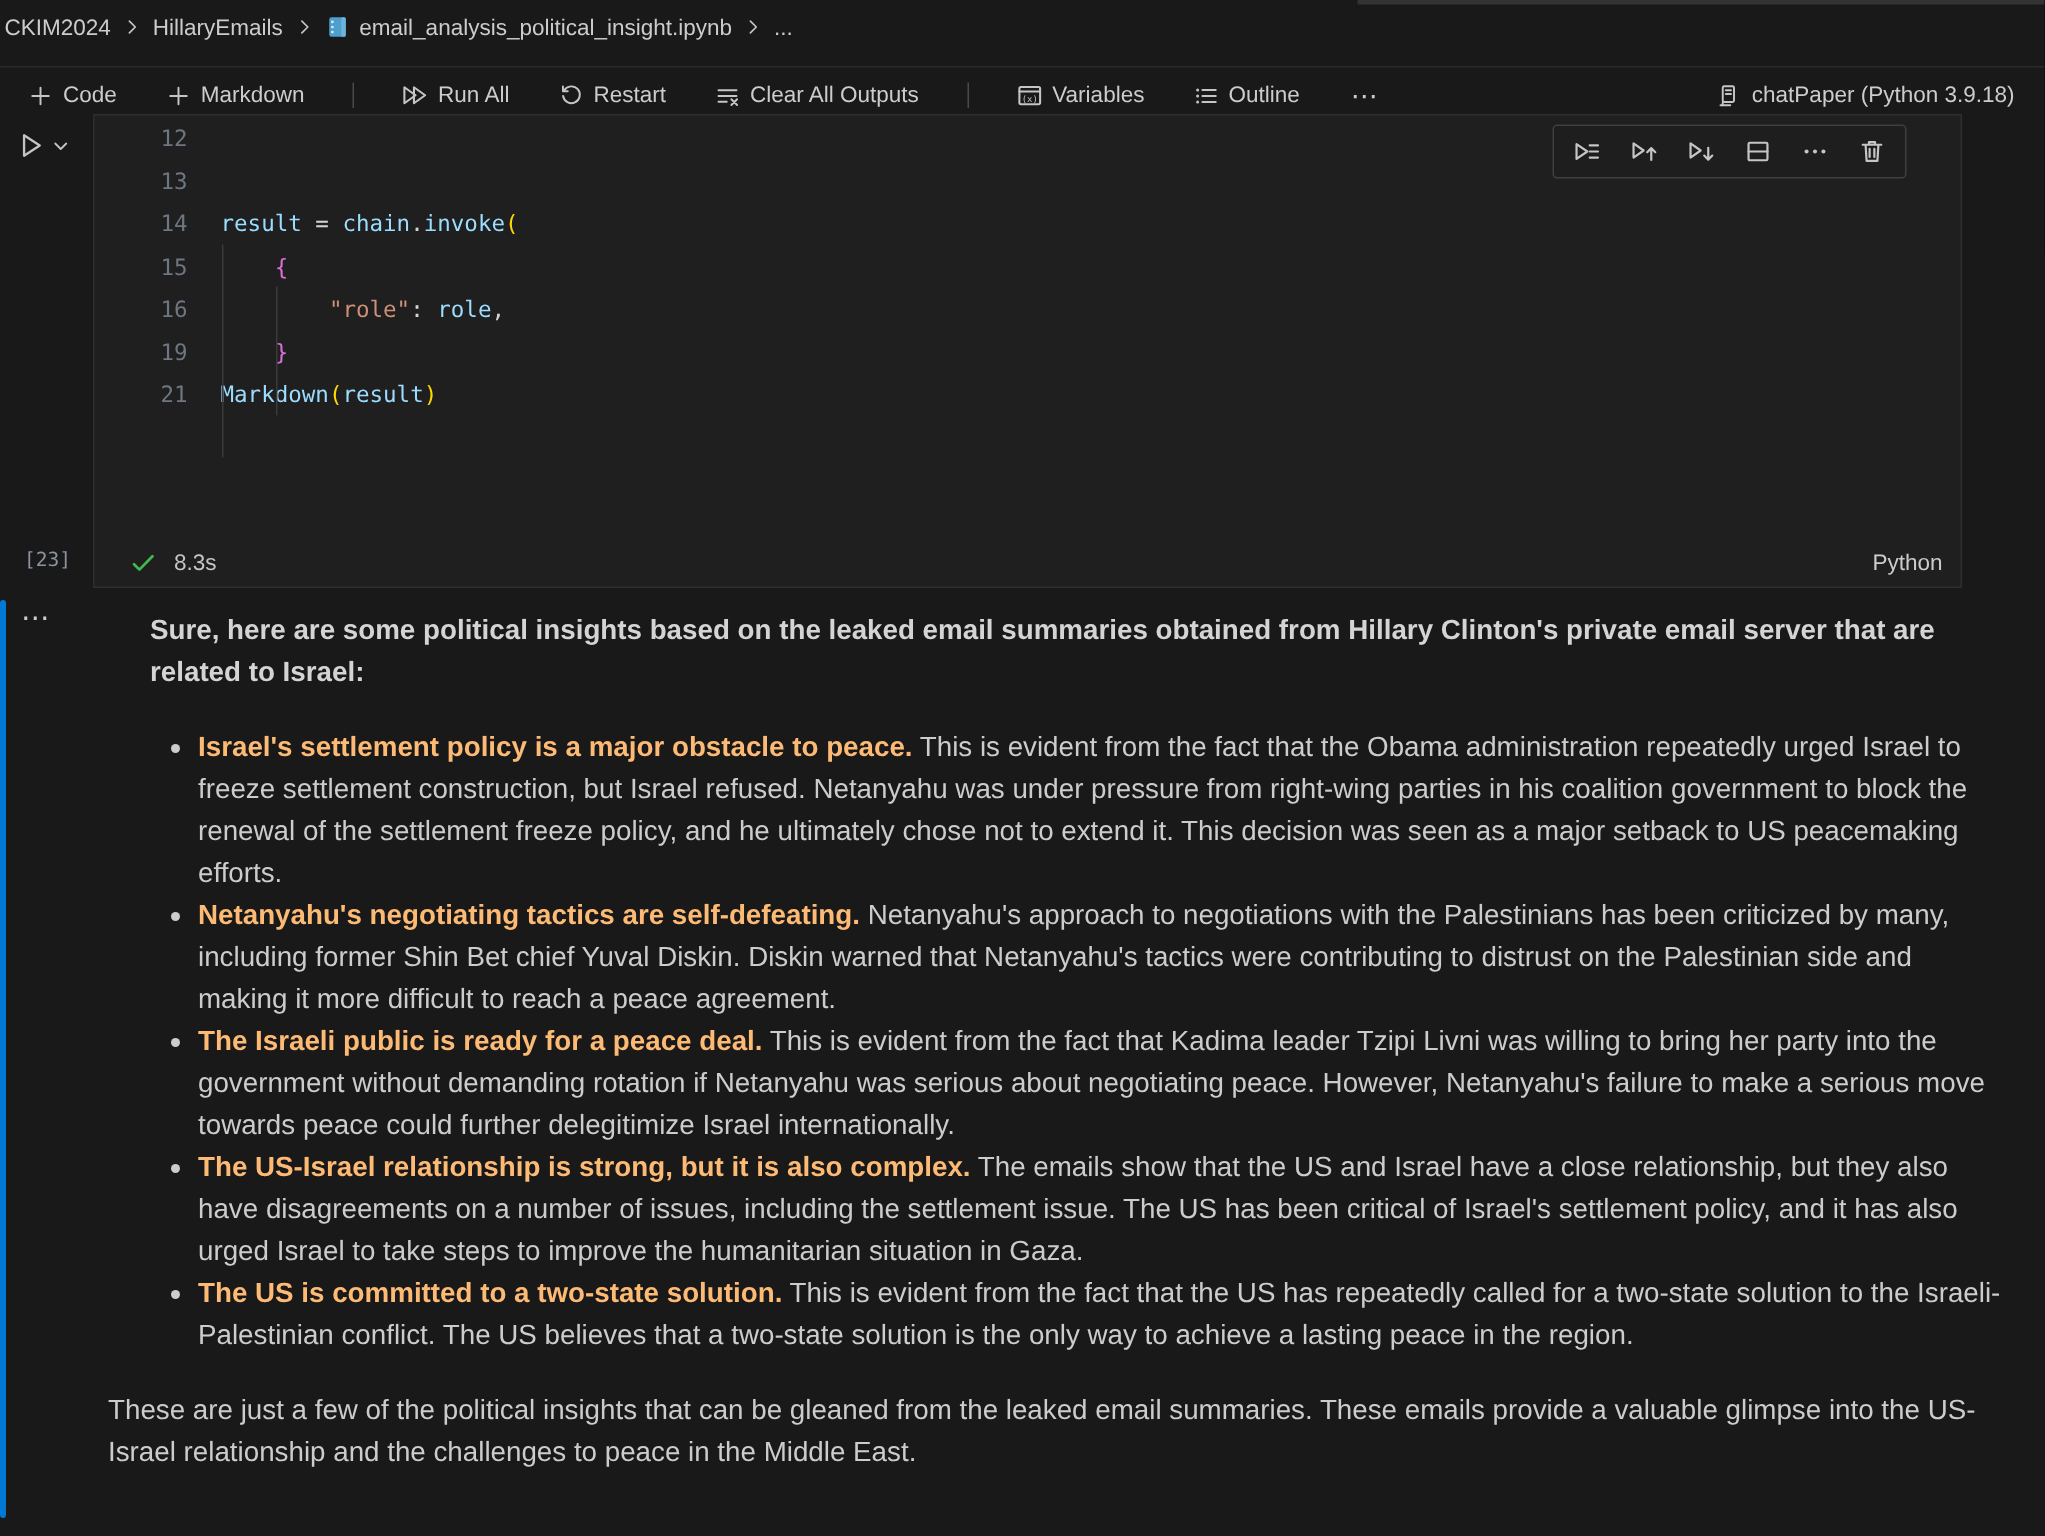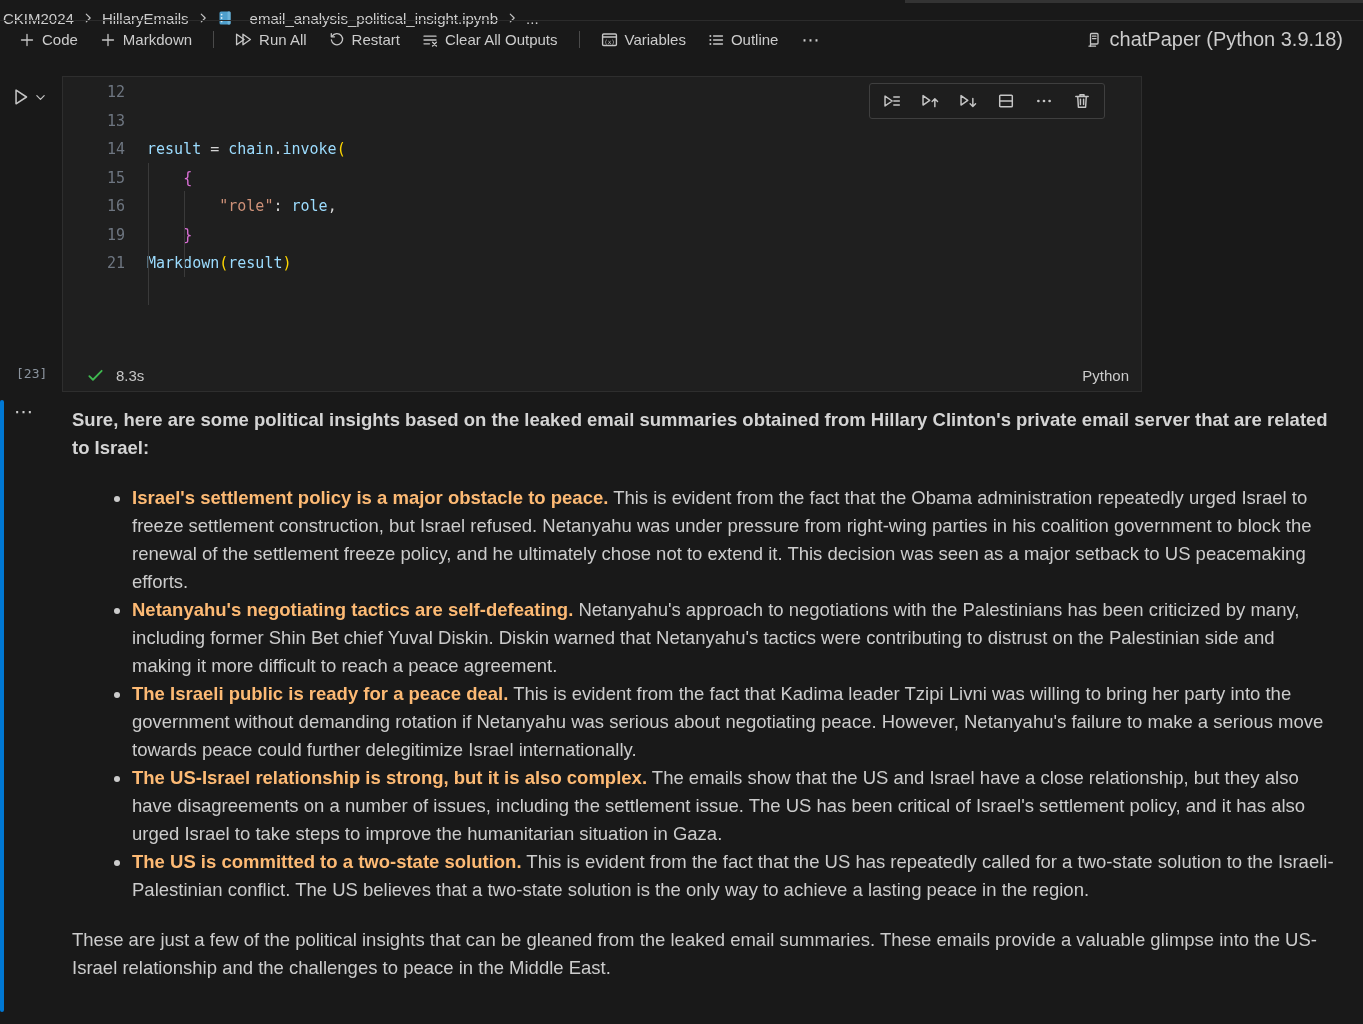--- a/index.html
+++ b/index.html
@@ -12,44 +12,44 @@
   }
   svg { display:block; }
   .stroke { fill:none; stroke:var(--icon, #c5c5c5); stroke-width:1.3; stroke-linecap:round; stroke-linejoin:round; }
   .fill   { fill:var(--icon, #c5c5c5); stroke:none; }
 
   
   .breadcrumb-bar { position:absolute; left:0; top:0; width:100%; height:36px;
     display:flex; align-items:center; gap:2px; font-size:15px; }
   .bc-item { color:#cccccc; cursor:pointer; padding:1px 3px; }
   .bc-chevron { color:#8a8a8a; margin:0 2px; }
-  .bc-file { display:flex; align-items:center; gap:17px; padding:1px 3px; cursor:pointer; }
+  .bc-file { display:flex; align-items:center; gap:7px; padding:1px 3px; cursor:pointer; }
   .top-scroll { position:absolute; left:905px; top:0; width:458px; height:3px; background:#333333; }
 
   
-  .nb-toolbar { position:absolute; left:0; top:20px; width:100%; height:38px;
-    display:flex; align-items:center; padding:0 12px 0 10px; gap:4px;
+  .nb-toolbar { position:absolute; left:0; top:44px; width:100%; height:38px;
+    display:flex; align-items:center; padding:0 12px 0 10px; gap:15px;
     border-top:1px solid #2b2b2b; }
   .tb-btn { display:flex; align-items:center; gap:7px; background:transparent; border:none;
     color:#cccccc; font-family:inherit; font-size:15px; padding:5px 9px; border-radius:5px; cursor:pointer; white-space:nowrap; }
   .tb-sep { width:1px; height:17px; background:#4a4a4a; margin:0 8px; }
   .tb-more { font-size:18px; letter-spacing:1px; padding:2px 10px; }
-  .kernel { margin-left:auto; display:flex; align-items:center; gap:8px; font-size:20px;
+  .kernel { margin-left:auto; display:flex; align-items:center; gap:8px; font-size:15px;
     color:#cccccc; padding:4px 8px; border-radius:5px; cursor:pointer; }
 
   
   .focus-bar { position:absolute; left:0; width:4px; border-radius:2px; background:var(--accent, #0078d4); }
   .focus-bar.cell { top:77px; height:314px; }
   .focus-bar.output { top:400px; height:612px; }
 
   .gutter-run { position:absolute; left:10px; top:86px; display:flex; align-items:flex-start; gap:3px; cursor:pointer; }
   .exec-count { position:absolute; left:16px; top:366px; font-family:"DejaVu Sans Mono", monospace;
     font-size:13px; color:#8b949e; }
 
-  .cell { position:absolute; left:62px; top:76px; width:1080px; height:316px;
+  .cell { position:absolute; left:62px; top:76px; width:1246px; height:316px;
     background:var(--cell-bg, #1f1f1f); border:1px solid #2e2e2e; }
   .code { position:relative; padding-top:1px; }
   .code-line { display:flex; height:28.5px; line-height:28.5px;
     font-family:"DejaVu Sans Mono", monospace; font-size:15px; }
   .lnum { width:62px; text-align:right; color:#6e7681; flex:none; }
   .ltext { padding-left:22px; white-space:pre; }
   .tok-var { color:var(--tok-var, #9cdcfe);margin-top:28px; }
   .tok-op  { color:var(--tok-op, #d4d4d4); }
   .tok-str { color:var(--tok-str, #ce9178); }
   .tok-b1  { color:var(--tok-b1, #ffd700); }
@@ -65,21 +65,21 @@
   .cell-status { position:absolute; left:0; bottom:0; width:100%; height:31px;
     display:flex; align-items:center; padding:0 12px 0 24px; gap:12px; font-size:15px;justify-content:flex-end; }
   .status-duration { color:#c6c6c6; }
   .lang-label { margin-left:auto; color:#cccccc; cursor:pointer; }
 
   
   .out-more { position:absolute; left:14px; top:400px; color:#cccccc; font-size:19px;
     letter-spacing:1px; background:transparent; border:none; cursor:pointer; font-family:inherit; }
   .output-content { position:absolute; left:72px; top:406px; width:1262px;
     font-size:18.5px; line-height:28px; color:#cccccc; }
-  .output-content p.intro { font-weight:bold; margin-bottom:22px; color:#d4d4d4; }
+  .output-content p.intro { font-weight:bold; margin-bottom:22px; color:#d4d4d4;margin-left:28px; }
   .output-content ul { margin:0; padding-left:60px; }
   .output-content li { padding-left:0; }
   .output-content li strong { color:#fdba74; }
   .output-content p.closing { margin-top:22px; }
 </style>
 </head>
 <body>
 
 <div class="screen">
 

